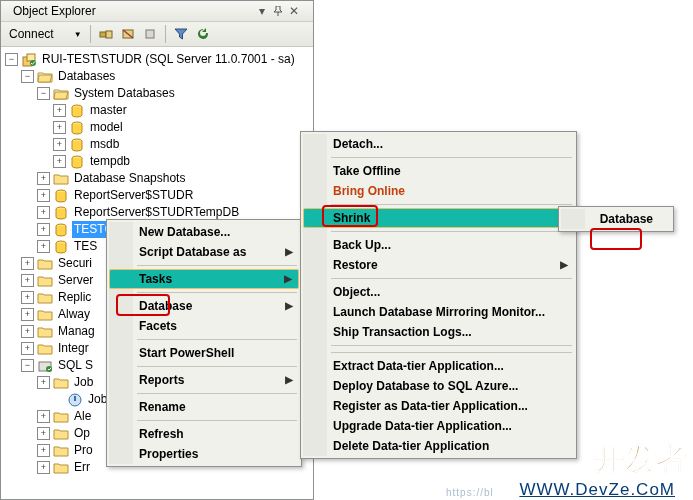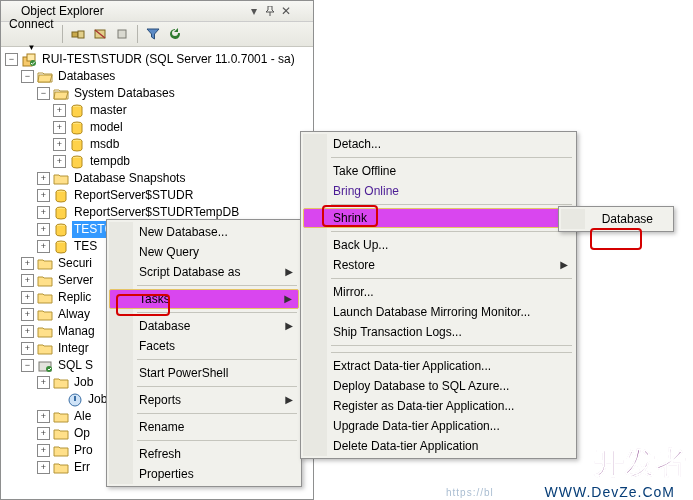--- a/index.html
+++ b/index.html
@@ -2,33 +2,33 @@
 <html><head>
 <meta charset="utf-8">
 <style>
   html, body {
     margin: 0; padding: 0; width: 693px; height: 500px;
     font-family: "Segoe UI", Tahoma, sans-serif; font-size: 12px;
     background: #fff; overflow: hidden; color: #000;
   }
   .panel { width: 312px; height: 498px; border: 1px solid #8e8f8f; background: #fff; position: relative; }
   .panel-title {
-    height: 20px; line-height: 20px; padding: 0 20px;
+    height: 20px; line-height: 20px; padding: 0 12px;
     background: linear-gradient(#f7f7f4, #e8e8e2);
     border-bottom: 1px solid #ccc; display: flex; align-items: center;
     font-size: 12px; font-family: Tahoma, "Segoe UI", sans-serif;
   }
   .panel-title .spacer { flex: 1; }
   .title-btn { width: 14px; height: 14px; margin-left: 2px; display: flex; align-items: center; justify-content: center; color: #555; cursor: pointer; }
   .toolbar {
     height: 24px; display: flex; align-items: center; padding: 0 4px;
     background: linear-gradient(#f3f3ee, #e7e7e0); border-bottom: 1px solid #c7c7c0;
   }
   .tool-sep { width: 1px; height: 18px; background: #b5b5ae; margin: 0 4px; }
-  .tool-connect { padding: 0 4px; display: flex; align-items: center; gap: 12px; cursor: pointer; flex-direction: column; }
+  .tool-connect { padding: 0 4px; display: flex; align-items: center; gap: 20px; cursor: pointer; }
   .tool-btn { width: 22px; height: 20px; display: flex; align-items: center; justify-content: center; cursor: pointer; }
   .tree { padding: 4px 0 0 2px; font-family: "Segoe UI", Tahoma, sans-serif; font-size: 12px; line-height: 17px; user-select: none; }
   .tree ul { list-style: none; margin: 0; padding-left: 0; }
   .tree li { white-space: nowrap; }
   .node { display: flex; align-items: center; height: 17px; }
   .toggle { width: 11px; height: 11px; border: 1px solid #888; display: flex; align-items: center; justify-content: center; margin-right: 3px; font-size: 9px; line-height: 9px; color: #444; background: #fff; cursor: pointer; }
   .toggle.empty { border: none; }
   .icon { width: 16px; height: 16px; margin-right: 3px; display: flex; align-items: center; justify-content: center; }
   .label { padding: 0 2px; }
   .selected { background: #3399ff; color: #fff; }
@@ -39,44 +39,44 @@
     box-shadow: 2px 2px 4px rgba(0,0,0,0.25);
     font-size: 12px; padding: 2px; z-index: 10;
     display: flex; flex-direction: column;
   }
   .menu-gutter {
     position: absolute; left: 2px; top: 2px; bottom: 2px; width: 24px;
     background: #e8e8e2;
   }
   .menu-item {
     position: relative; height: 20px; line-height: 20px;
-    padding-left: 30px; padding-right: 18px; cursor: default;
-  }
-  .menu-item.disabled { color: #4c1d95; }
-  .menu-item.hover { background: #d946ef; border: 1px solid #e5c365; height: 18px; line-height: 18px; padding-left: 29px; padding-right: 21px; border-radius: 2px; }
+    padding-left: 30px; padding-right: 18px; cursor: default; font-weight: bold;
+  }
+  .menu-item.disabled { color: #c2410c; }
+  .menu-item.hover { background: #14b8a6; border: 1px solid #e5c365; height: 18px; line-height: 18px; padding-left: 29px; padding-right: 21px; border-radius: 2px; }
   .menu-item .sub-arrow { position: absolute; right: 6px; top: 50%; transform: translateY(-50%); font-size: 10px; color: #333; }
   .menu-sep { height: 1px; background: #c5c5bd; margin: 3px 2px 3px 28px; }
   .menu1 { left: 106px; top: 219px; width: 190px; }
   .menu2 { left: 300px; top: 131px; width: 271px; z-index: 20; }
   .menu3 { left: 558px; top: 206px; width: 110px; z-index: 30; align-items: flex-end; }
   .highlight-box {
     position: absolute; border: 2px solid #d40000; border-radius: 4px; pointer-events: none;
   }
   .hlt-tasks { left: 116px; top: 294px; width: 50px; height: 18px; z-index: 50;}
   .hlt-shrink { left: 322px; top: 205px; width: 52px; height: 18px; z-index: 50;}
   .hlt-files  { left: 590px; top: 228px; width: 48px; height: 18px; z-index: 50;}
   .watermark {
     position: absolute; right: 6px; bottom: 0px; z-index: 200; pointer-events: none;
     display: flex; flex-direction: column; align-items: flex-end;
   }
   .watermark .chinese {
     font-family: "Microsoft YaHei", "SimHei", sans-serif; font-size: 30px; font-weight: 700;
-    color: #701a75; -webkit-text-stroke: 1px #fff; text-shadow: 0 0 2px #fff; letter-spacing: 1px;
-  }
-  .watermark .url { font-size: 14px; color: #063d77; background: rgba(255,255,255,0.6); padding: 0 12px; letter-spacing: 1px;}
+    color: #a16207; -webkit-text-stroke: 1px #fff; text-shadow: 0 0 2px #fff; letter-spacing: 1px;
+  }
+  .watermark .url { font-size: 17px; color: #063d77; background: rgba(255,255,255,0.6); padding: 0 12px; letter-spacing: 1px; text-decoration: underline;}
   .watermark2 { position: absolute; left: 446px; bottom: 2px; font-size: 10px; color: rgba(0,60,120,0.35); z-index: 5; letter-spacing: 1px;}
 </style>
 </head>
 <body>
 
 <div class="panel">
   <div class="panel-title">
     <span>Object Explorer</span>
     <span class="spacer"></span>
     <span class="title-btn">▾</span>
@@ -425,21 +425,20 @@
           </li>
         </ul>
       </li>
     </ul>
   </div>
 </div>
 
 <div class="menu menu1">
   <div class="menu-gutter"></div>
   <div class="menu-item"><span>New Database...</span></div>
-  <div class="menu-item"><span>New Query</span></div>
   <div class="menu-item"><span>Script Database as</span><span class="sub-arrow">▶</span></div>
   <div class="menu-sep"></div>
   <div class="menu-item hover"><span>Tasks</span><span class="sub-arrow">▶</span></div>
   <div class="menu-sep"></div>
   <div class="menu-item"><span>Database</span><span class="sub-arrow">▶</span></div>
   <div class="menu-item"><span>Facets</span></div>
   <div class="menu-sep"></div>
   <div class="menu-item"><span>Start PowerShell</span></div>
   <div class="menu-sep"></div>
   <div class="menu-item"><span>Reports</span><span class="sub-arrow">▶</span></div>
@@ -455,21 +454,21 @@
   <div class="menu-item"><span>Detach...</span></div>
   <div class="menu-sep"></div>
   <div class="menu-item"><span>Take Offline</span></div>
   <div class="menu-item disabled"><span>Bring Online</span></div>
   <div class="menu-sep"></div>
   <div class="menu-item hover"><span>Shrink</span><span class="sub-arrow">▶</span></div>
   <div class="menu-sep"></div>
   <div class="menu-item"><span>Back Up...</span></div>
   <div class="menu-item"><span>Restore</span><span class="sub-arrow">▶</span></div>
   <div class="menu-sep"></div>
-  <div class="menu-item"><span>Mirror...</span></div>
+  <div class="menu-item"><span>Object...</span></div>
   <div class="menu-item"><span>Launch Database Mirroring Monitor...</span></div>
   <div class="menu-item"><span>Ship Transaction Logs...</span></div>
   <div class="menu-sep"></div>
   <div class="menu-sep"></div>
   <div class="menu-item"><span>Extract Data-tier Application...</span></div>
   <div class="menu-item"><span>Deploy Database to SQL Azure...</span></div>
   <div class="menu-item"><span>Register as Data-tier Application...</span></div>
   <div class="menu-item"><span>Upgrade Data-tier Application...</span></div>
   <div class="menu-item"><span>Delete Data-tier Application</span></div>
 </div>

